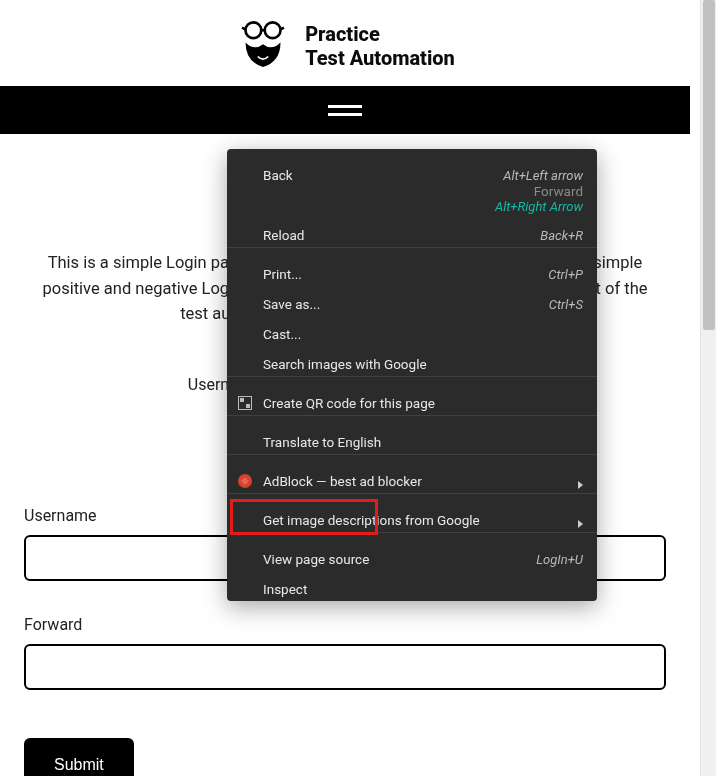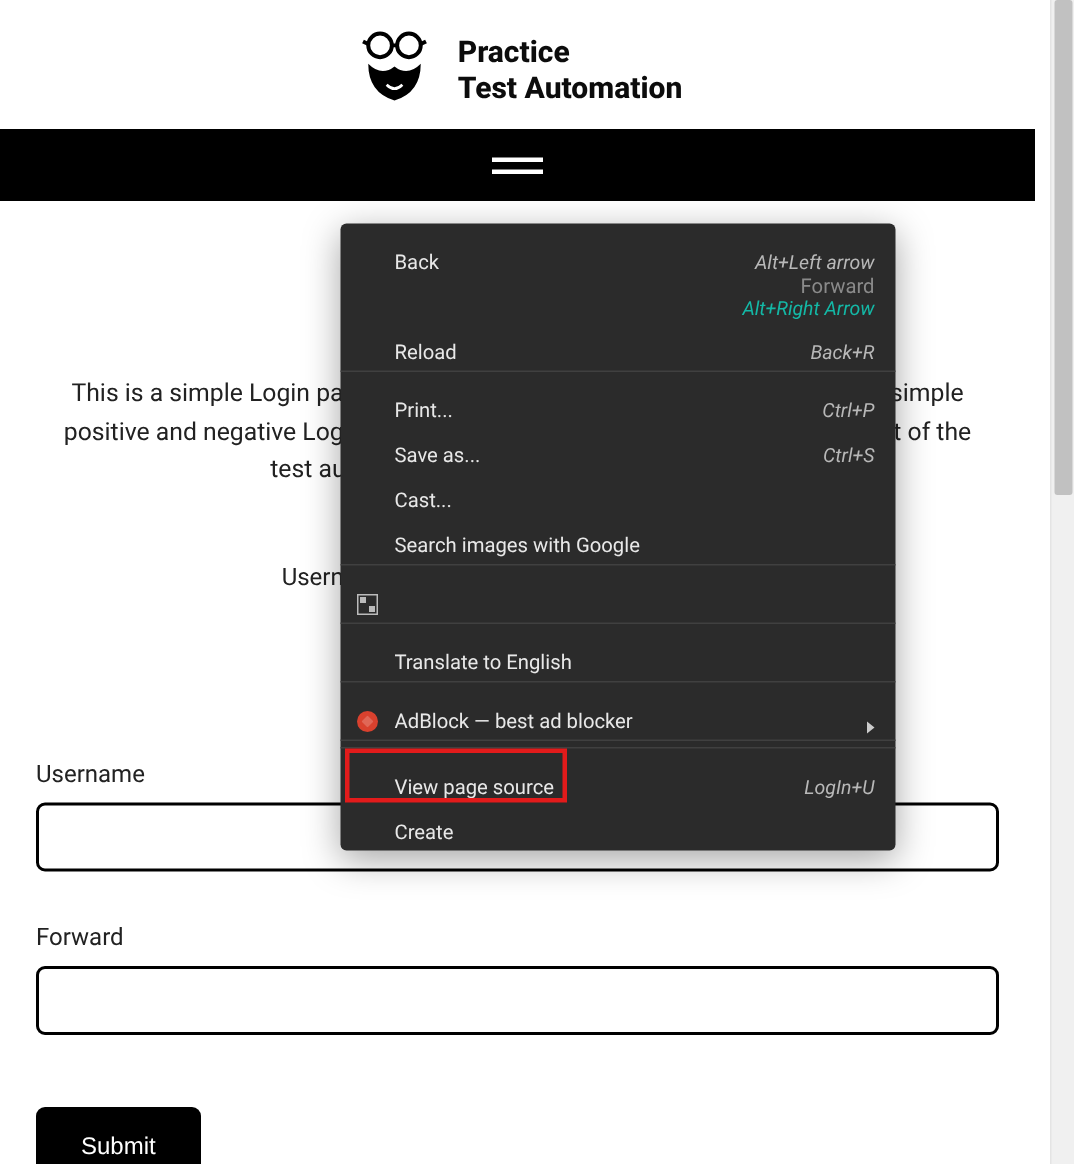--- a/index.html
+++ b/index.html
@@ -166,41 +166,46 @@
       <span class="ctx-label">Cast...</span>
     </div>
     <div class="ctx-row">
       <span class="ctx-label">Search images with Google</span>
     </div>
     <div class="ctx-sep"></div>
     <div class="ctx-row">
       <span class="ctx-icon">
           <span class="qr-icon"></span>
         </span>
+      <span class="ctx-label">Create QR code for this page</span>
     </div>
     <div class="ctx-sep"></div>
     <div class="ctx-row">
       <span class="ctx-label">Translate to English</span>
     </div>
     <div class="ctx-sep"></div>
     <div class="ctx-row">
       <span class="ctx-icon">
           <span class="adblock-icon"></span>
         </span>
       <span class="ctx-label">AdBlock — best ad blocker</span>
       <span class="ctx-arrow"></span>
     </div>
     <div class="ctx-sep"></div>
+    <div class="ctx-row">
+      <span class="ctx-label">Get image descriptions from Google</span>
+      <span class="ctx-arrow"></span>
+    </div>
     <div class="ctx-sep"></div>
     <div class="ctx-row">
       <span class="ctx-label">View page source</span>
       <span class="ctx-accel">LogIn+U</span>
     </div>
     <div class="ctx-row">
-      <span class="ctx-label">Create</span>
+      <span class="ctx-label">Inspect</span>
     </div>
   </div>
 
   <div class="highlight-box" style="left:230px; top:499px; width:148px; height:36px;"></div>
 </div>
 
 <div class="scrollbar">
   <div class="scrollbar-thumb"></div>
 </div>
 

